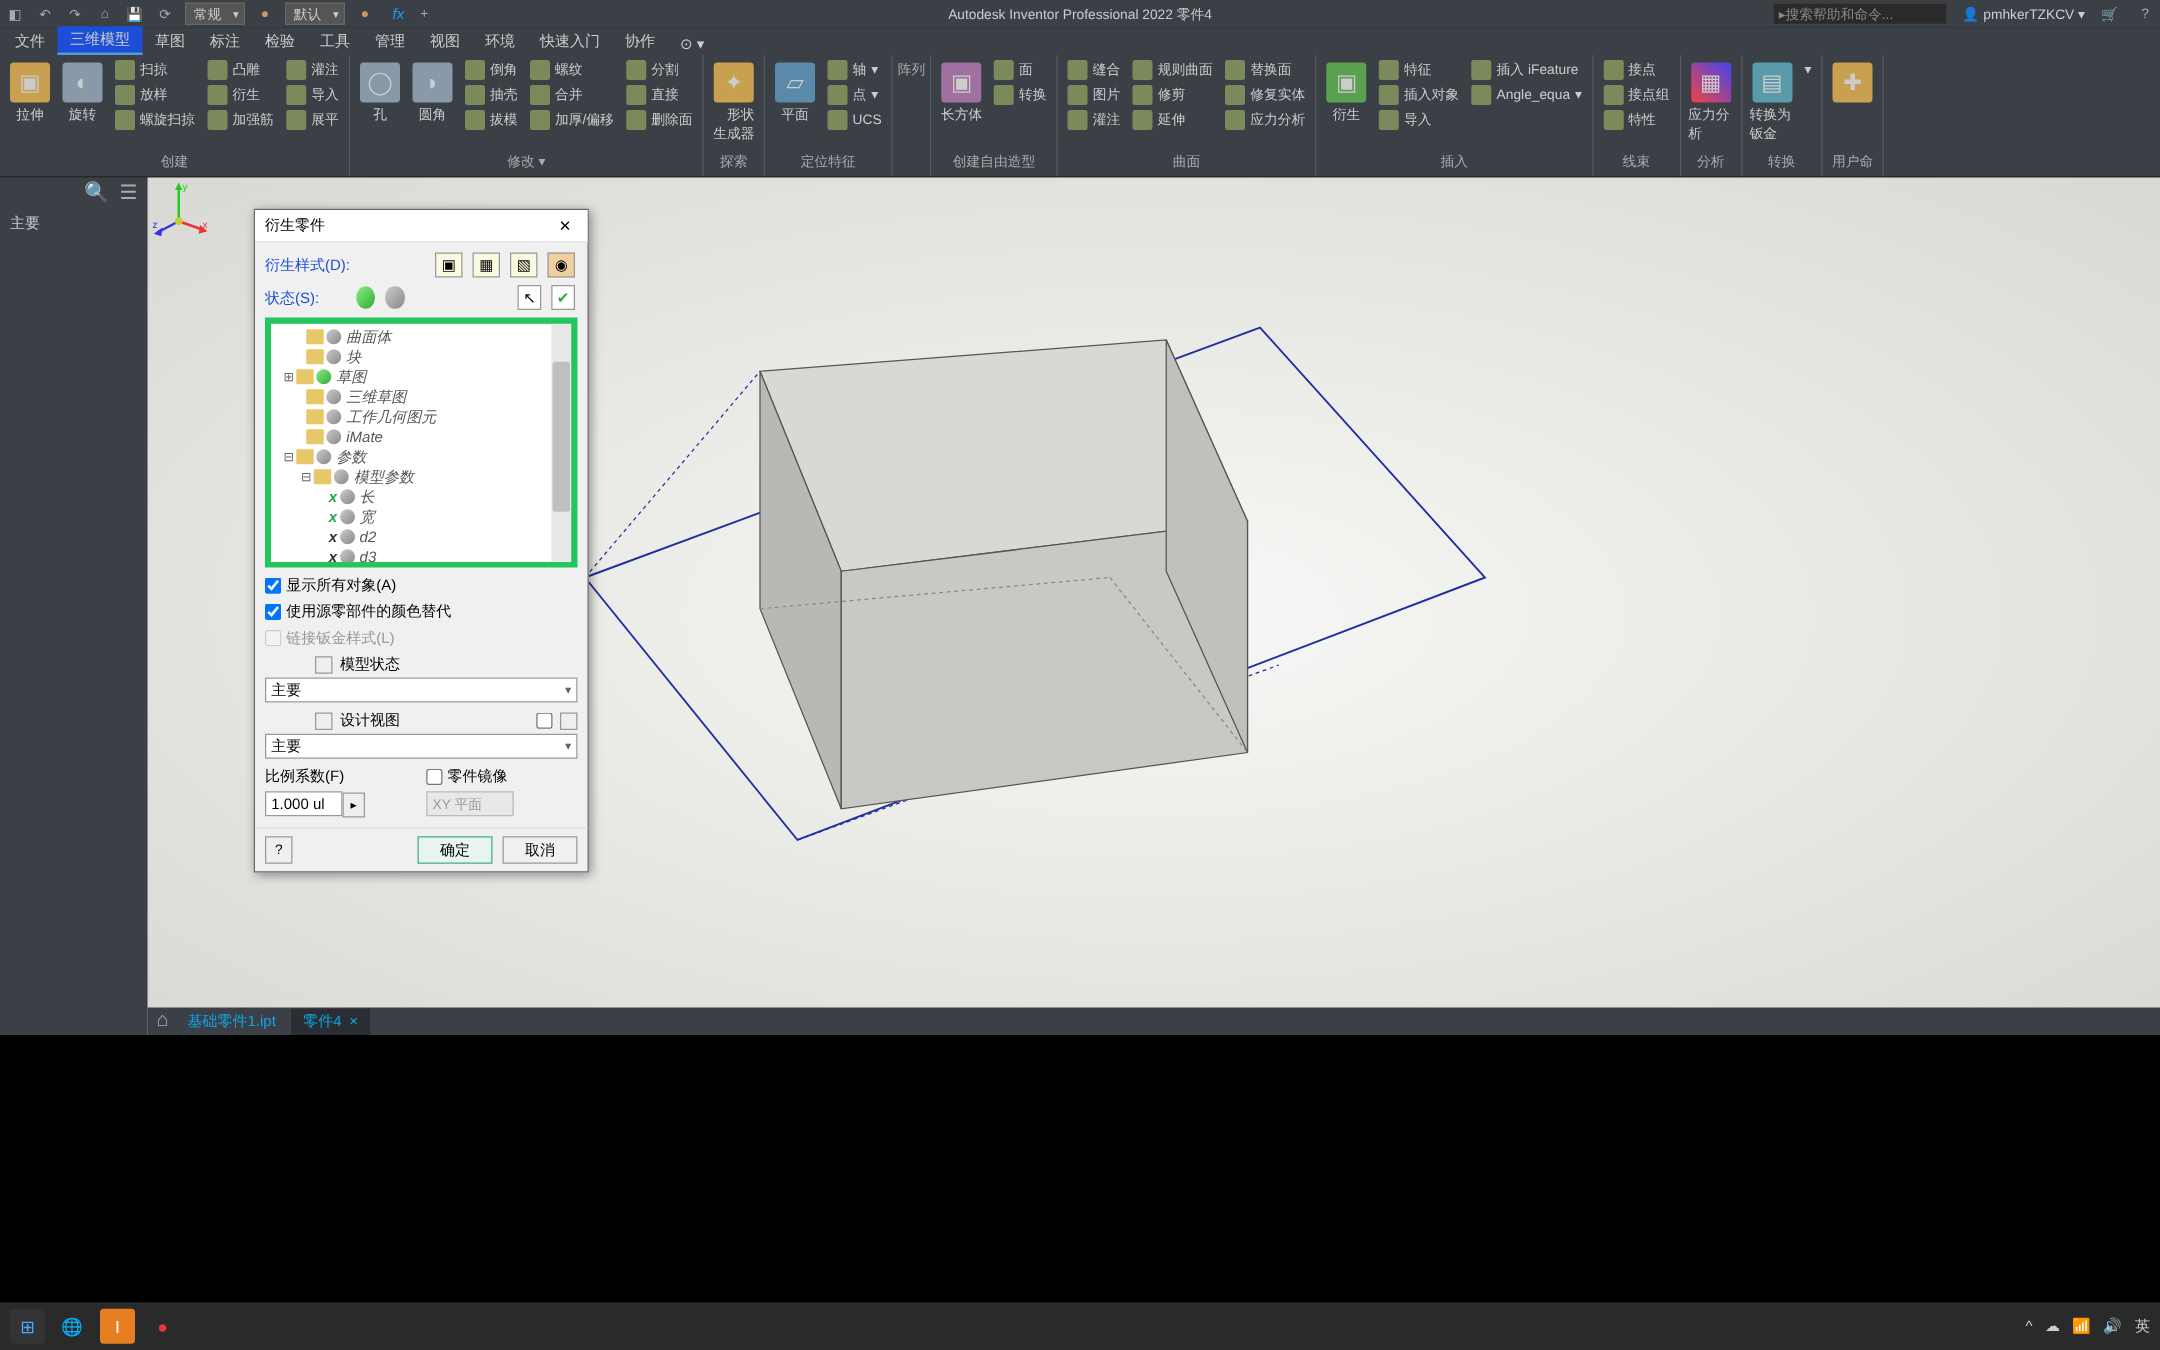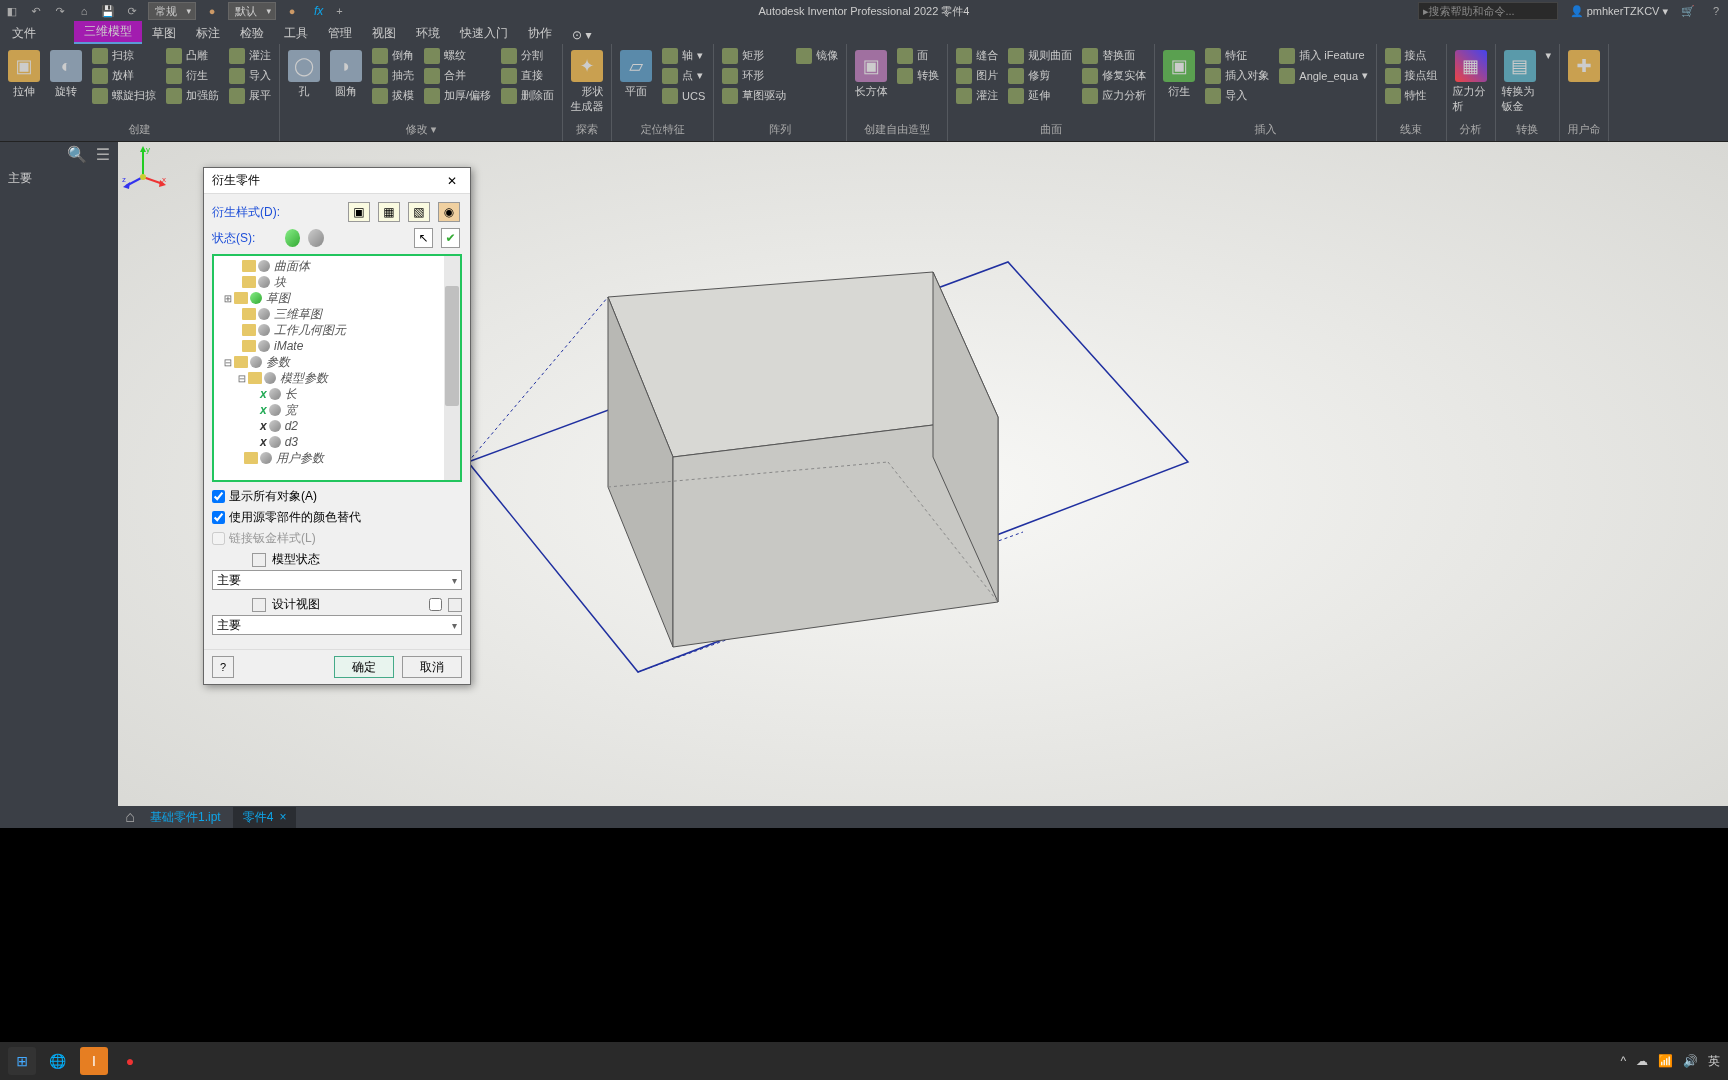--- a/index.html
+++ b/index.html
@@ -11,21 +11,21 @@
 .title-center { position: absolute; left: 50%; transform: translateX(-50%); white-space: nowrap; }
 .title-right { display: flex; align-items: center; gap: 12px; }
 .qat-icon { width: 16px; height: 16px; display: inline-flex; align-items: center; justify-content: center; color: #aaa; }
 .dropdown-box { background: #555; border: 1px solid #666; padding: 0 18px 0 6px; height: 18px; display: inline-flex; align-items: center; font-size: 11px; position: relative; }
 .dropdown-box::after { content: "▾"; position: absolute; right: 4px; font-size: 9px; }
 .search-box { background: #2a2a2a; border: 1px solid #444; width: 140px; height: 18px; padding: 0 4px; color: #888; display: flex; align-items: center; font-size: 11px; }
 
 
 .ribbon-tabs { height: 22px; background: #3b3f46; display: flex; align-items: flex-end; padding-left: 2px; gap: 0; }
 .ribbon-tab { padding: 2px 10px; color: #ccc; font-size: 12px; cursor: pointer; }
-.ribbon-tab.active { background: #a21caf; border-bottom: 2px solid #5b9bd5; margin-left: 28px; }
+.ribbon-tab.active { background: #1d4ed8; border-bottom: 2px solid #5b9bd5; }
 .fx-icon { color: #0ea5e9; margin-left: 6px; font-style: italic; font-size: 12px; }
 
 
 .ribbon { height: 98px; background: #3b3f46; display: flex; border-bottom: 1px solid #222; }
 .panel { display: flex; flex-direction: column; border-right: 1px solid #55595f; padding: 2px 4px; }
 .panel-body { flex: 1; display: flex; align-items: flex-start; gap: 2px; }
 .panel-label { text-align: center; color: #aaa; font-size: 11px; padding: 2px 0; }
 .big-btn { display: flex; flex-direction: column; align-items: center; justify-content: center; width: 40px; color: #ccc; font-size: 11px; gap: 2px; padding: 4px 2px; }
 .big-btn .ic { width: 32px; height: 32px; background: #6a7a8a; border-radius: 3px; display: flex; align-items: center; justify-content: center; font-size: 18px; }
 .small-btn-col { display: flex; flex-direction: column; gap: 1px; }
@@ -44,21 +44,21 @@
 
 .dialog { position: absolute; left: 203px; top: 167px; width: 268px; background: #f0f0f0; border: 1px solid #666; box-shadow: 2px 2px 8px rgba(0,0,0,0.4); font-size: 12px; }
 .dialog-title { height: 26px; display: flex; align-items: center; justify-content: space-between; padding: 0 8px; background: #fff; border-bottom: 1px solid #ddd; }
 .dialog-close { width: 20px; height: 20px; display: flex; align-items: center; justify-content: center; cursor: pointer; }
 .dialog-body { padding: 8px; }
 .dlg-row { display: flex; align-items: center; margin-bottom: 6px; gap: 6px; }
 .dlg-label { width: 72px; color: #1d4ed8; }
 .style-btn { width: 22px; height: 20px; border: 1px solid #999; background: #fafae0; display: inline-flex; align-items: center; justify-content: center; margin-right: 2px; cursor: pointer; }
 .style-btn.orange { background: #f0d0a0; }
 .status-btn { width: 18px; height: 18px; border-radius: 50%; display: inline-block; margin-right: 2px; }
-.tree-container { height: 228px; border: 2px solid #22c55e; background: #fff; overflow-y: auto; overflow-x: hidden; margin-bottom: 6px; position: relative; }
+.tree-container { height: 200px; border: 5px solid #22c55e; background: #fff; overflow-y: auto; overflow-x: hidden; margin-bottom: 6px; position: relative; }
 .tree-scroll { position: absolute; right: 0; top: 0; width: 16px; height: 100%; background: #e8e8e8; }
 .tree-thumb { position: absolute; right: 1px; top: 30px; width: 14px; height: 120px; background: #c0c0c0; border-radius: 2px; }
 .tree { padding: 2px; font-size: 12px; }
 .tree-node { display: flex; align-items: center; height: 16px; white-space: nowrap; }
 .tree-exp { width: 12px; text-align: center; color: #666; font-size: 10px; }
 .tree-folder { width: 14px; height: 12px; background: #e6c868; border-radius: 1px; margin-right: 2px; }
 .tree-ball { width: 12px; height: 12px; border-radius: 50%; background: linear-gradient(135deg,#ccc,#888); margin-right: 4px; }
 .tree-ball.green { background: linear-gradient(135deg,#8e8,#3a3); }
 .tree-x { font-style: italic; font-weight: bold; margin-right: 2px; color: #2a5; }
 .tree-x.black { color: #333; }
@@ -276,42 +276,20 @@
         <div class="small-btn">
             <div class="ic"></div>
             <span>UCS</span>
           </div>
       </div>
     </div>
     <div class="panel-label">定位特征</div>
   </div>
 
   <div class="panel">
-    <div class="panel-body">
-      <div class="small-btn-col">
-        <div class="small-btn">
-            <div class="ic"></div>
-            <span>矩形</span>
-          </div>
-        <div class="small-btn">
-            <div class="ic"></div>
-            <span>环形</span>
-          </div>
-        <div class="small-btn">
-            <div class="ic"></div>
-            <span>草图驱动</span>
-          </div>
-      </div>
-      <div class="small-btn-col">
-        <div class="small-btn">
-            <div class="ic"></div>
-            <span>镜像</span>
-          </div>
-      </div>
-    </div>
     <div class="panel-label">阵列</div>
   </div>
 
   <div class="panel">
     <div class="panel-body">
       <div class="big-btn">
           <div class="ic" style="background:#a070a0">▣</div>
           <span>长方体</span>
         </div>
       <div class="small-btn-col">
@@ -635,20 +613,33 @@
       <div class="ic"></div>
       <span>设计视图</span>
       <span style="flex:1"></span>
       <input type="checkbox" style="">
       <span style="width:14px;height:14px;border:1px solid #999;background:#eee"></span>
     </div>
     <div class="combo">
         <span>主要</span>
       </div>
 
+    <div class="scale-row">
+      <div class="scale-col">
+        <div style="margin-bottom:3px">比例系数(F)</div>
+        <span class="scale-input">1.000 ul</span><span class="arrow-btn">▸</span>
+      </div>
+      <div class="scale-col">
+        <div class="check-row" style="margin-bottom:3px">
+            <input type="checkbox" style="">
+            <span>零件镜像</span>
+          </div>
+        <span class="mirror-combo">XY 平面</span>
+      </div>
+    </div>
   </div>
   <div class="dialog-footer">
     <span class="help-btn">?</span>
     <div style="display:flex;gap:8px">
       <div class="footer-btn primary">确定</div>
       <div class="footer-btn">取消</div>
     </div>
   </div>
 </div>
 

